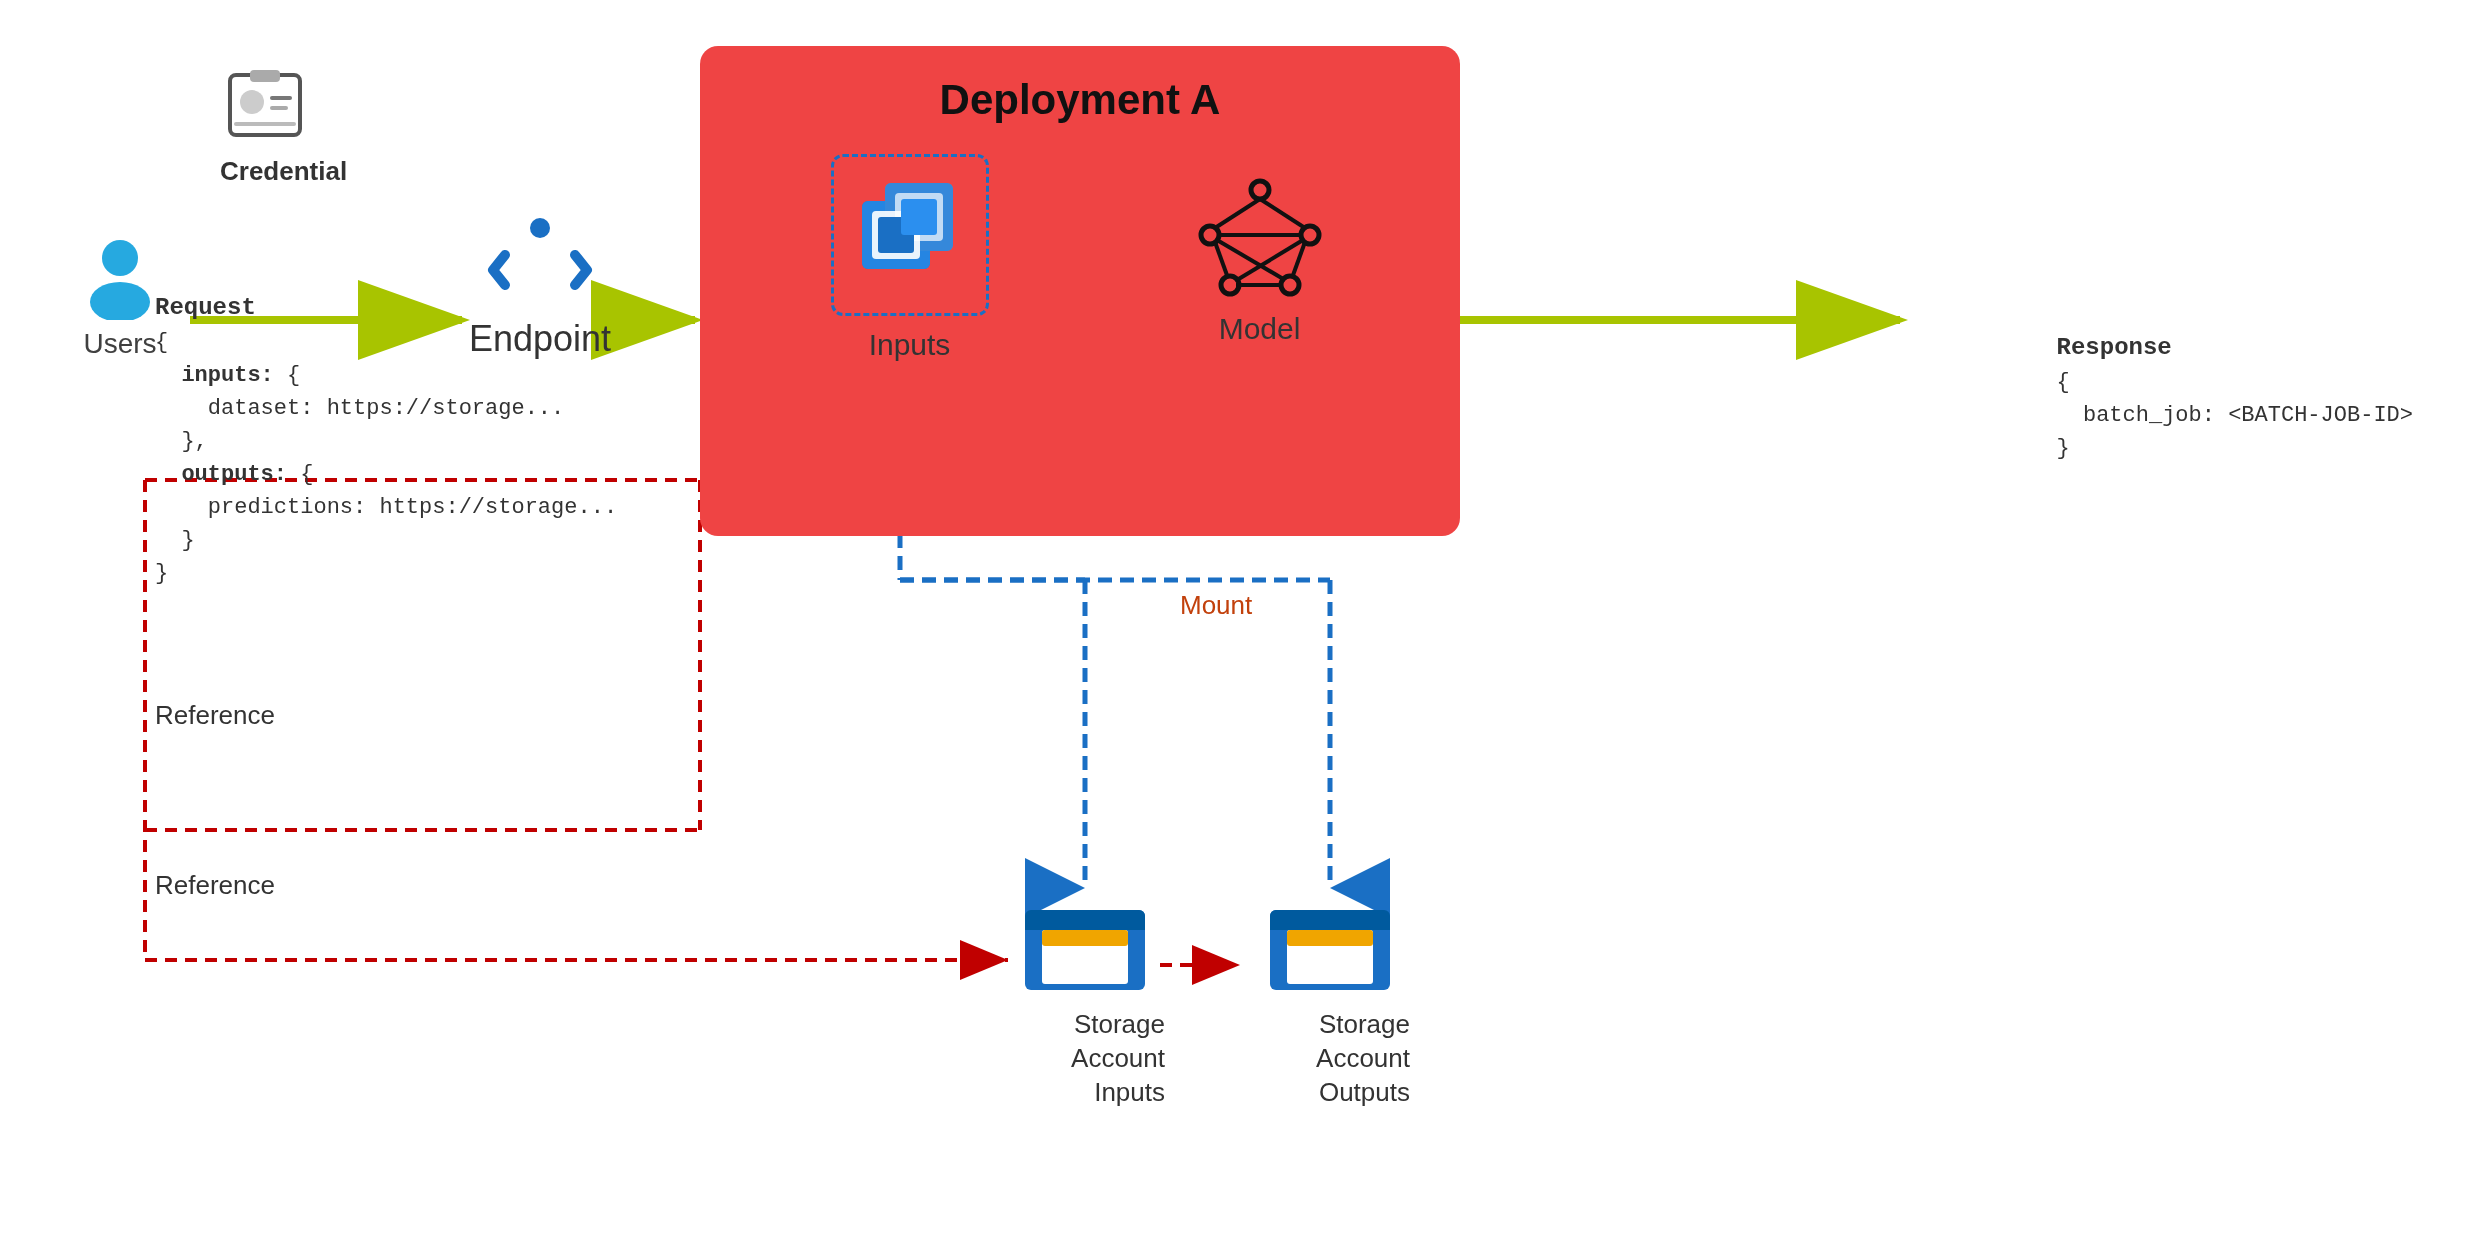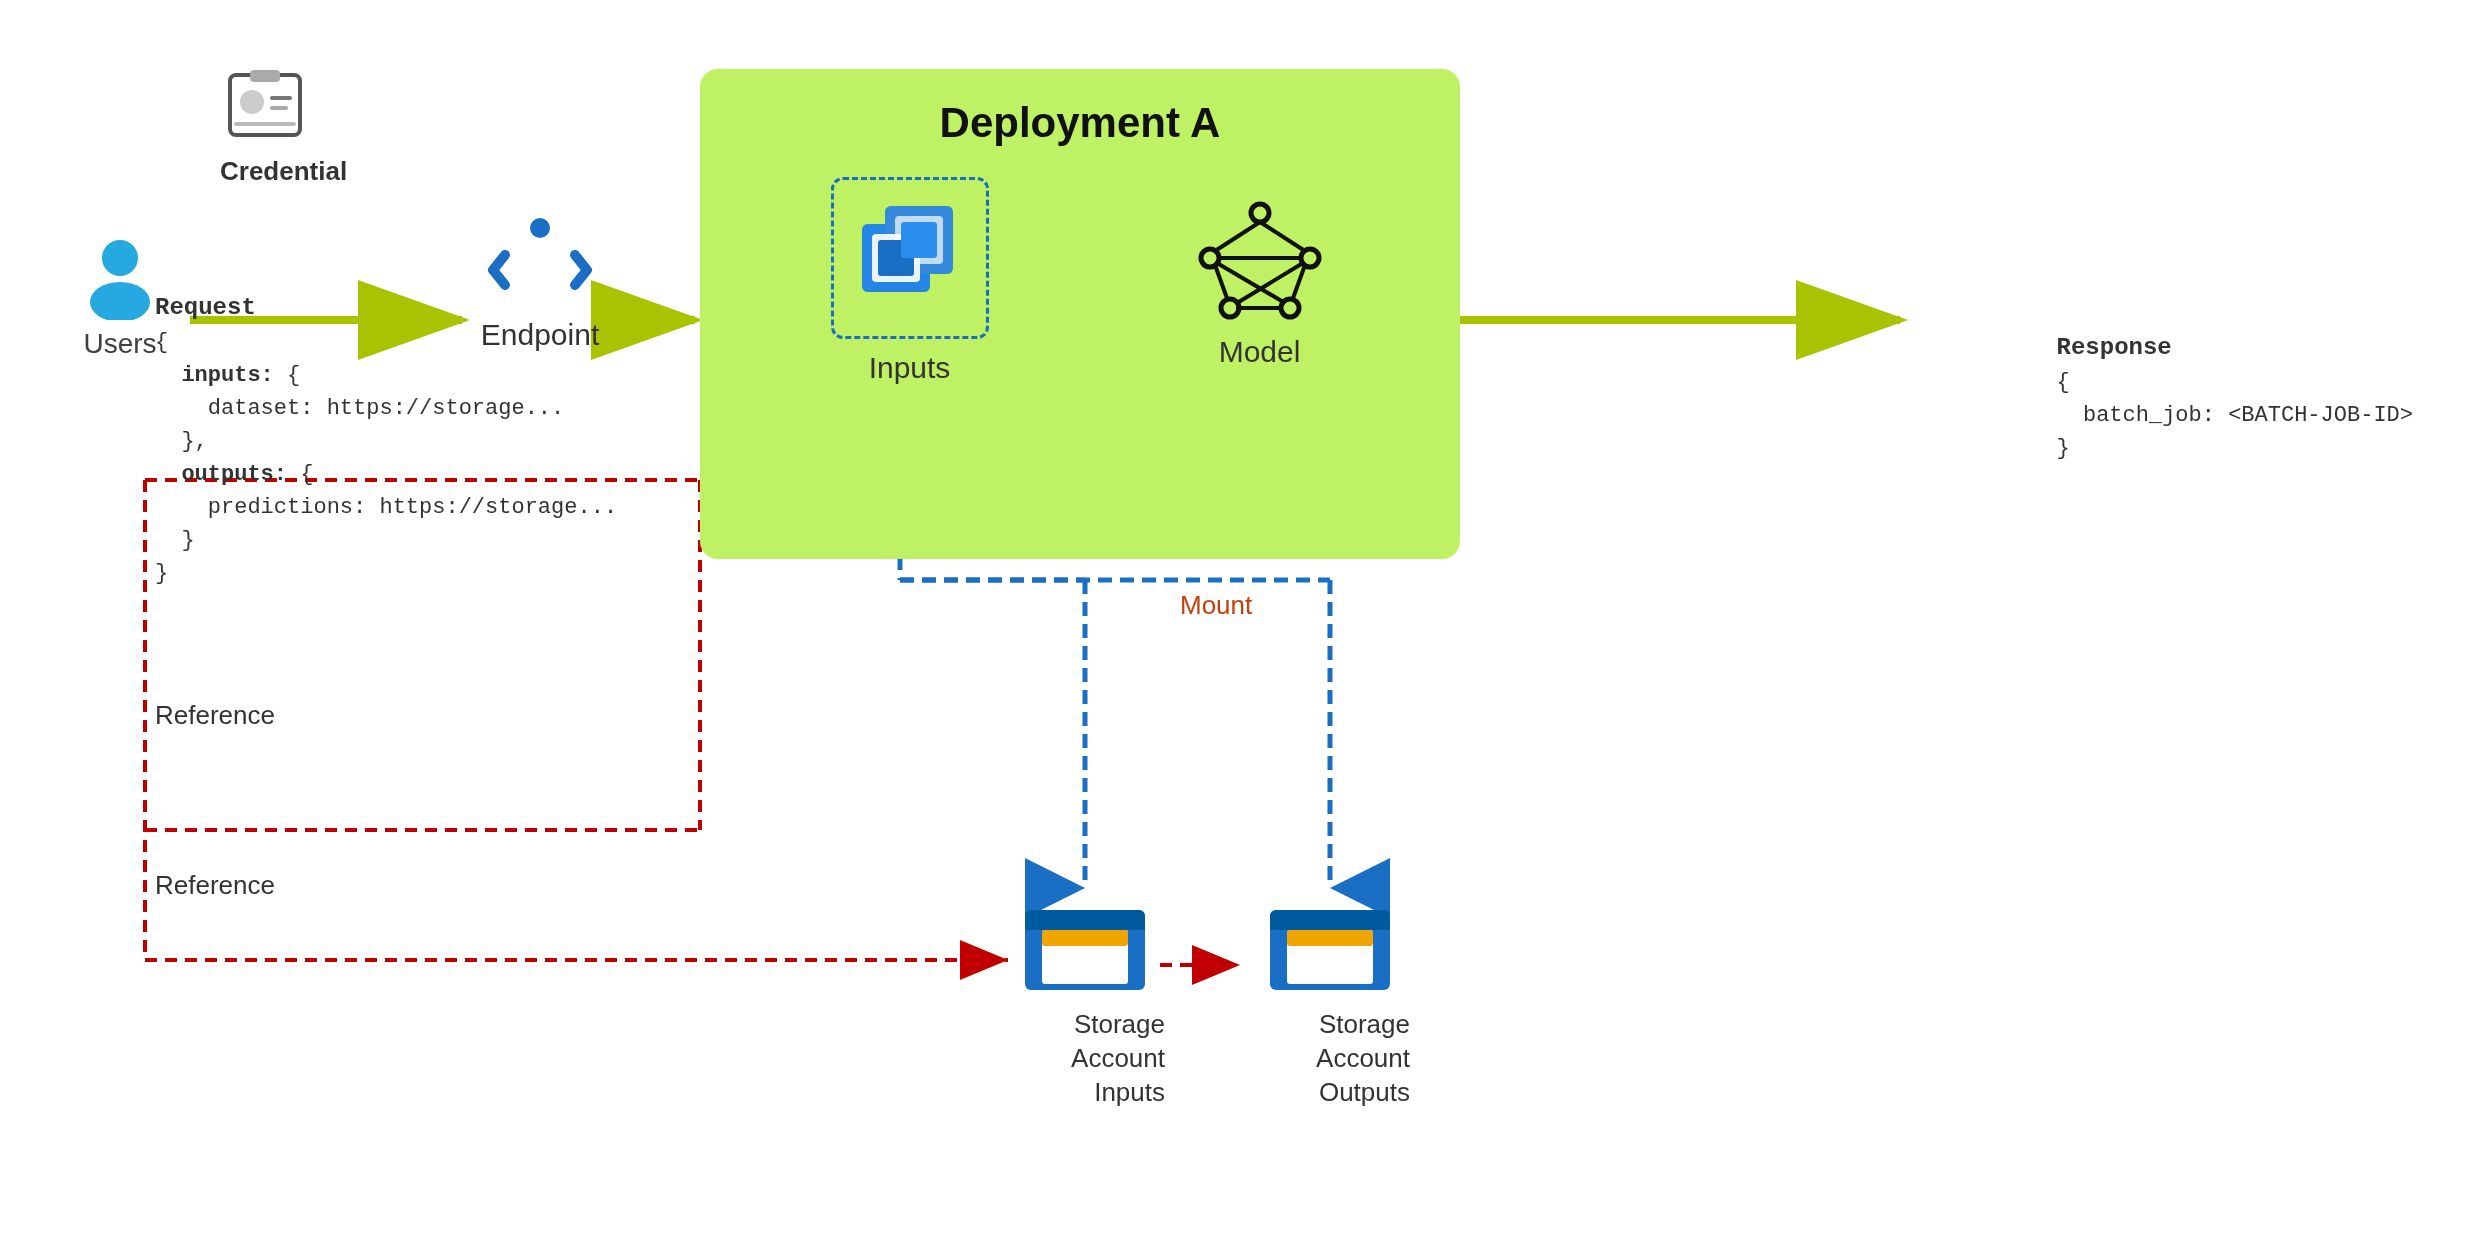--- a/index.html
+++ b/index.html
@@ -111,34 +111,34 @@
       align-items: center;
       width: 140px;
     }
 
     .endpoint-icon {
       width: 110px;
       height: 110px;
     }
 
     .endpoint-label {
-      font-size: 30px;
+      font-size: 36px;
       font-weight: 500;
       margin-top: 8px;
       color: #333;
     }
 
     
     .deployment-box {
       position: absolute;
       left: 700px;
-      top: 69px;
+      top: 46px;
       width: 760px;
       height: 490px;
-      background: #bef264;
+      background: #ef4444;
       border-radius: 18px;
       padding: 30px;
     }
 
     .deployment-title {
       font-size: 42px;
       font-weight: 700;
       color: #111;
       margin-bottom: 30px;
       text-align: center;

